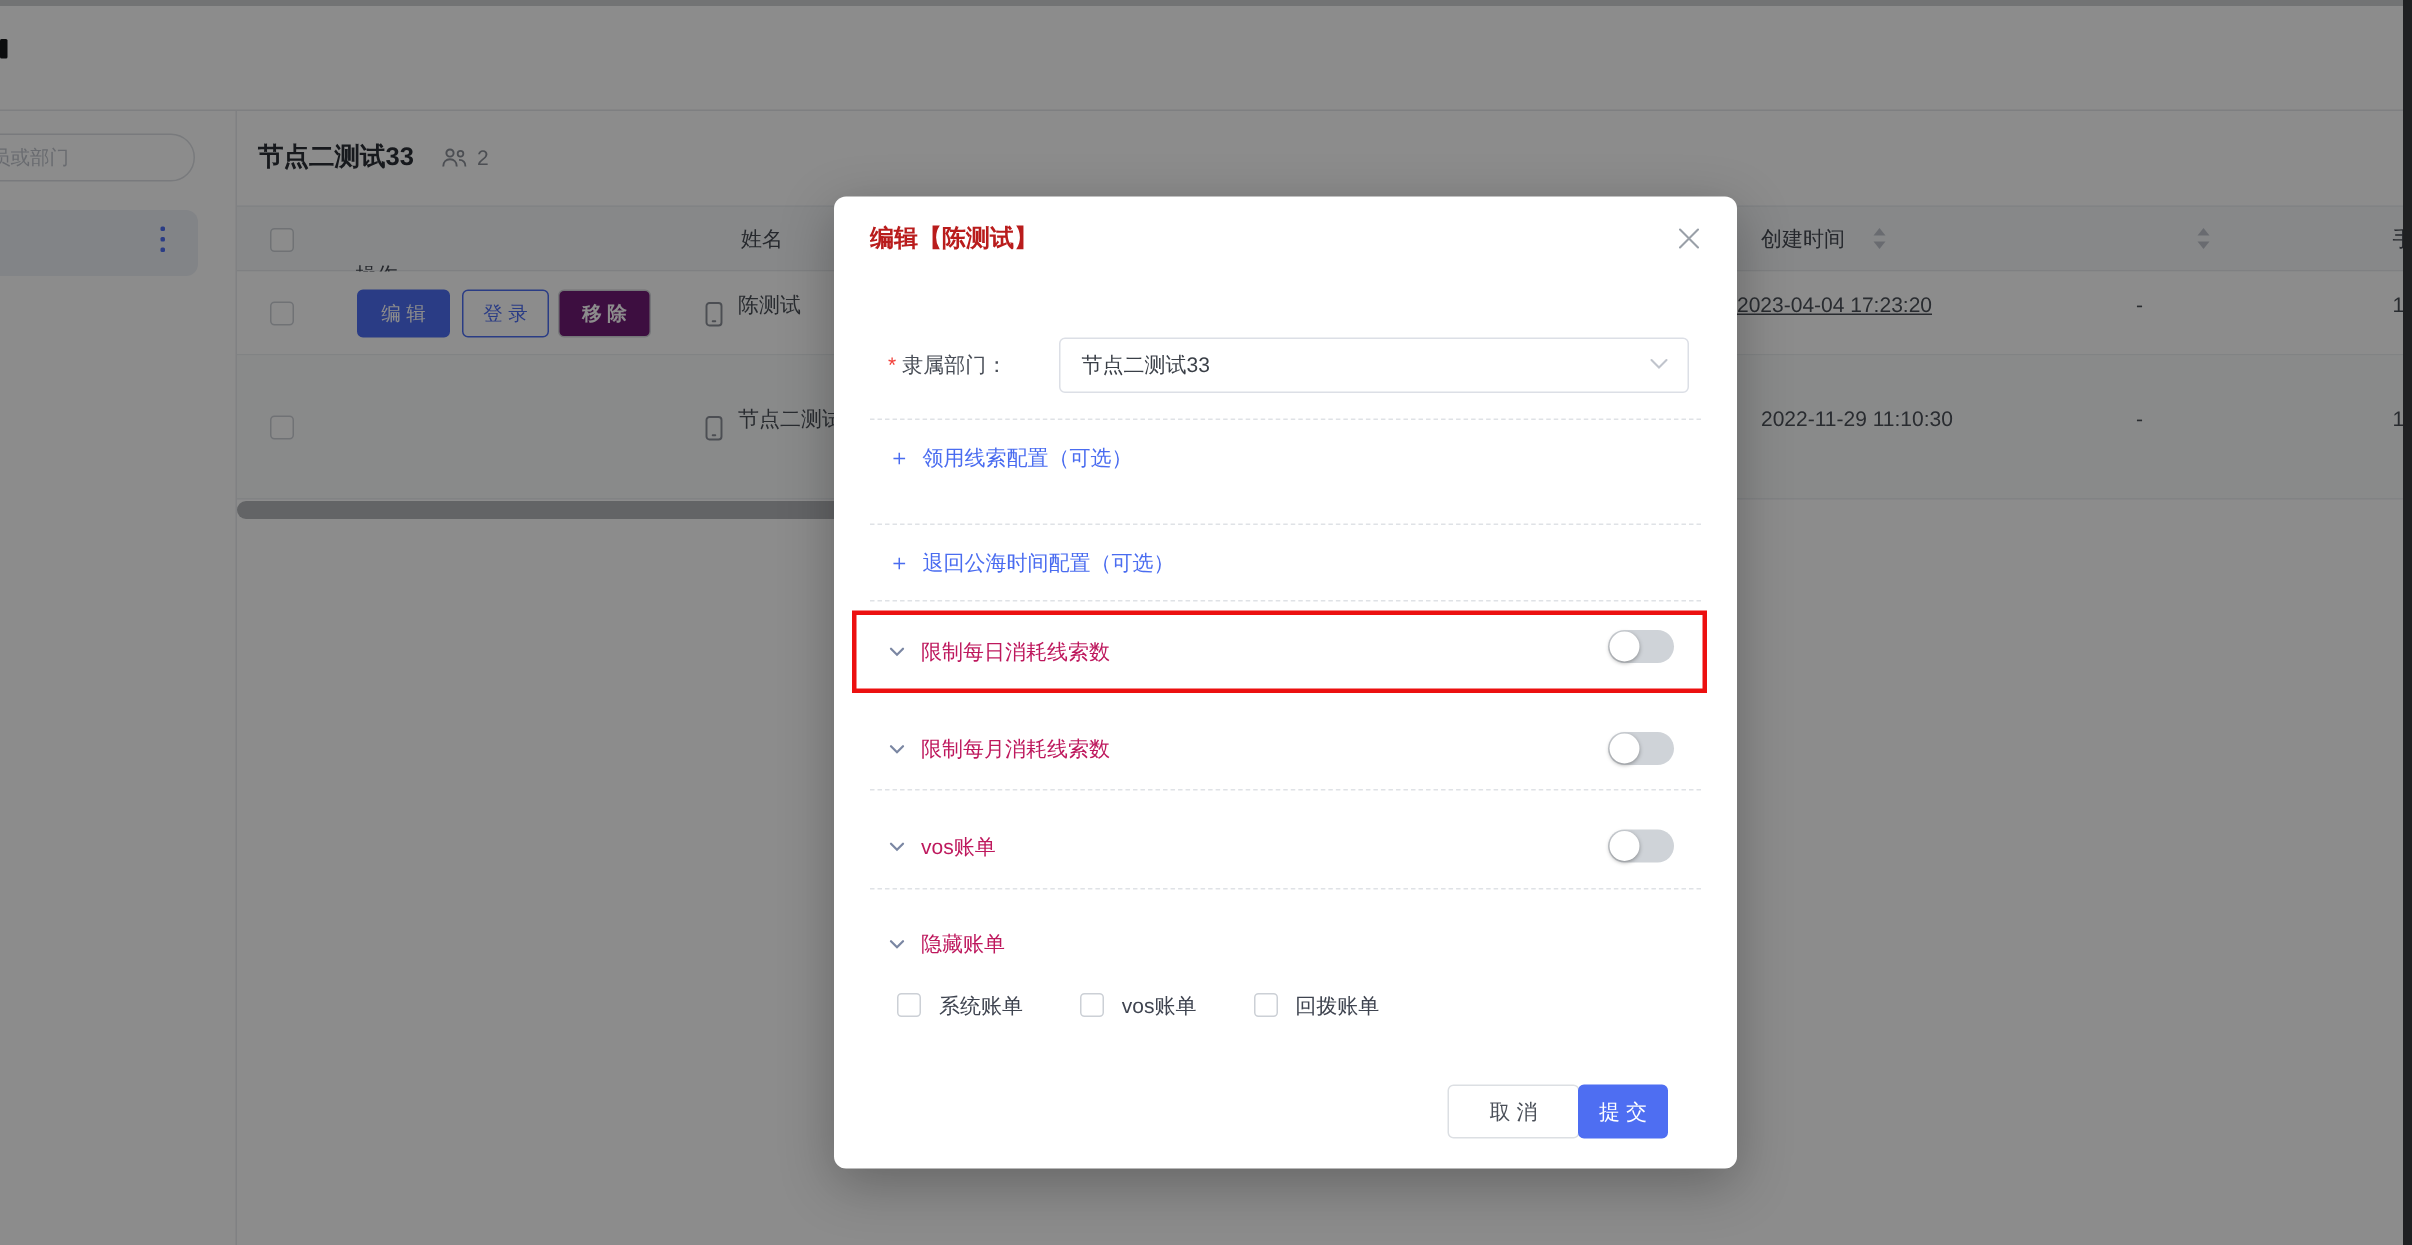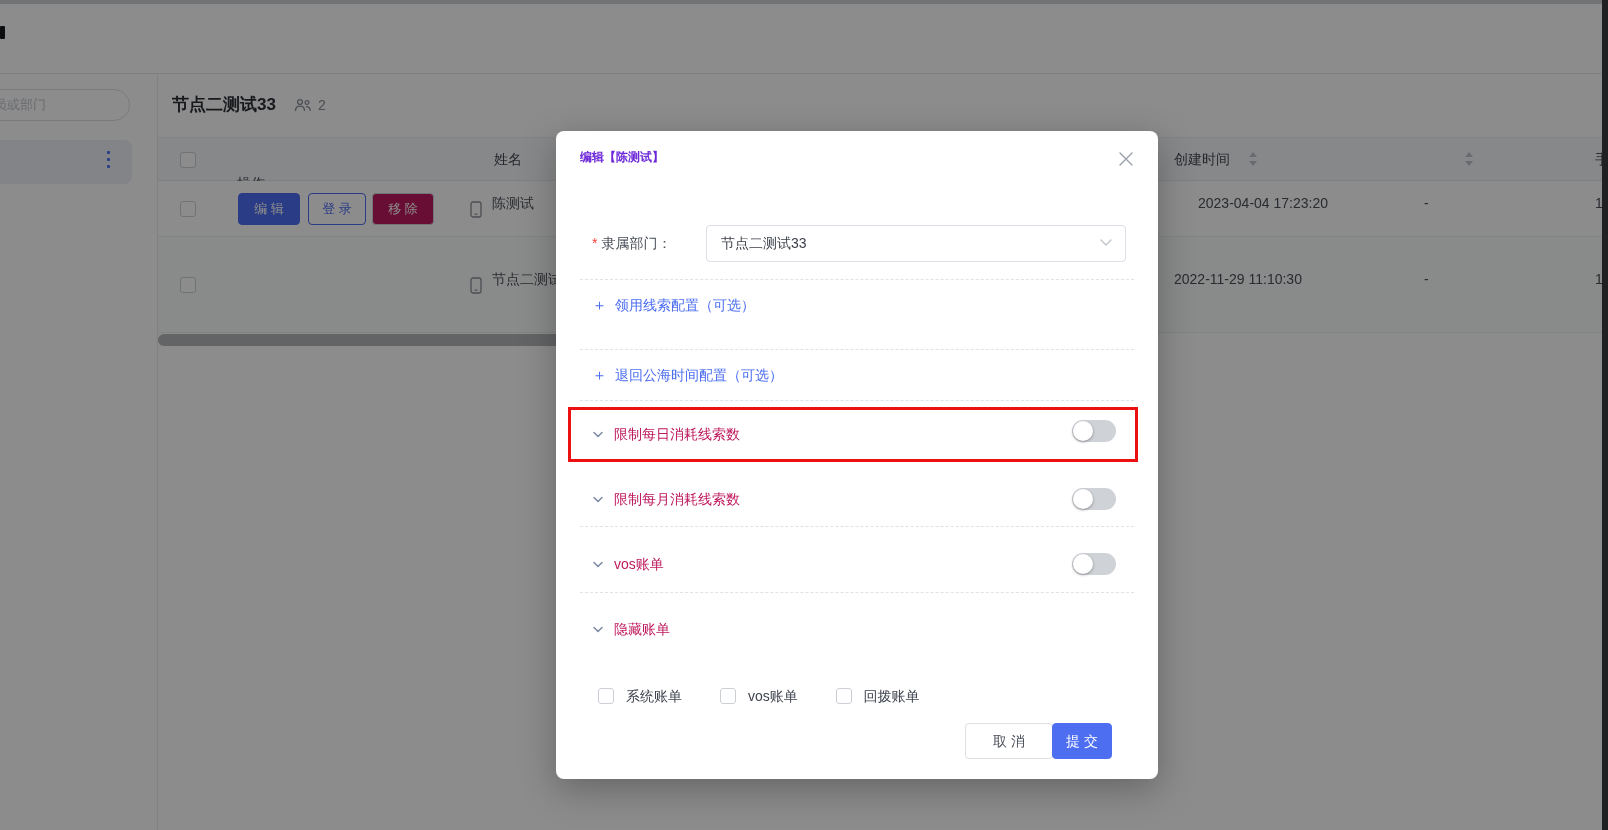--- a/index.html
+++ b/index.html
@@ -43,32 +43,32 @@
   .cbx { position:absolute; width:16px; height:16px; background:#fff; border:1px solid #ccd0d6; border-radius:3px; }
   .sort-caret { position:absolute; width:10px; height:16px; }
   .sort-caret b { position:absolute; left:1px; width:0; height:0; border-left:4px solid transparent; border-right:4px solid transparent; }
   .sort-caret .up   { top:1px;  border-bottom:5px solid #c0c4cc; }
   .sort-caret .down { bottom:1px; border-top:5px solid #c0c4cc; }
 
   .btn { position:absolute; height:32px; border-radius:4px; font-size:13px; text-align:center;
     line-height:30px; white-space:nowrap; cursor:pointer; }
   .btn-primary-sm { background:#4e6ef2; border:1px solid #4e6ef2; color:#fff; }
   .btn-outline-sm { background:#fff; border:1px solid #4e6ef2; color:#4e6ef2; }
-  .btn-disabled-sm{ background:#be185d; border:1px solid #d3d6da; color:#ffffff; }
+  .btn-disabled-sm{ background:#701a75; border:1px solid #d3d6da; color:#ffffff;font-weight:bold; }
 
   .scroll-thumb { left:158px; top:334px; width:950px; height:12px; border-radius:6px; background:#b4b7bb; }
 
   
   .overlay { left:0; top:0; width:100%; height:100%; background:rgba(0,0,0,0.45); z-index:10; }
 
   
   .modal { left:556px; top:131px; width:602px; height:648px; background:#fff; border-radius:8px;
     z-index:20; box-shadow:0 10px 36px rgba(0,0,0,0.28); }
   .modal * { position:absolute; }
-  .m-title { left:24px; top:18px; font-size:12px; font-weight:600; color:#6d28d9; white-space:nowrap; }
+  .m-title { left:24px; top:18px; font-size:16px; font-weight:600; color:#b91c1c; white-space:nowrap; }
   .m-close { right:24px; top:20px; width:16px; height:16px; cursor:pointer; }
 
   .m-label { left:36px; top:94px; height:37px; line-height:37px; color:#4a4f58; white-space:nowrap; }
   .req { color:#f2403a; margin-right:4px; position:static; }
   .m-select { left:150px; top:94px; width:420px; height:37px; border:1px solid #dcdfe6; border-radius:4px; background:#fff; cursor:pointer; }
   .m-select .val { left:14px; top:0; line-height:35px; color:#3a3f47; white-space:nowrap; }
   .m-select .chev { right:12px; top:12px; }
 
   .dashed { left:24px; right:24px; height:0; border-top:1px dashed #dfe2e6; }
   .d1 { top:148px; } .d2 { top:218px; } .d3 { top:269px; } .d4 { top:395px; } .d5 { top:461px; }
@@ -82,21 +82,21 @@
   .s1 { top:291px; } .s2 { top:356px; } .s3 { top:421px; } .s4 { top:486px; }
 
   .toggle { width:44px; height:22px; border-radius:11px; background:#cfd3d8; cursor:pointer; }
   .toggle .knob { left:1px; top:1px; width:20px; height:20px; background:#fff; border-radius:50%;
     box-shadow:0 1px 3px rgba(0,0,0,0.35); }
   .t1 { left:516px; top:289px; } .t2 { left:516px; top:357px; } .t3 { left:516px; top:422px; }
 
   .highlight-box { left:12px; top:276px; width:570px; height:55px; border:3px solid #ec1010; pointer-events:none; z-index:5; }
 
   .cb-row { left:42px; top:531px; height:20px; white-space:nowrap; position:absolute; }
-  .cb-item { position:static; display:inline-block; margin-right:34px; cursor:pointer;margin-top:26px; }
+  .cb-item { position:static; display:inline-block; margin-right:34px; cursor:pointer; }
   .cb-item .box { position:static; display:inline-block; width:16px; height:16px; background:#fff;
     border:1px solid #ccd0d6; border-radius:3px; vertical-align:-3px; margin-right:12px; }
   .cb-item .lbl { position:static; color:#3f4450; }
 
   .m-btn { top:592px; height:36px; border-radius:4px; text-align:center; line-height:34px; cursor:pointer; white-space:nowrap; }
   .btn-cancel { left:409px; width:88px; background:#fff; border:1px solid #dcdfe3; color:#4a4f58; }
   .btn-submit { left:496px; width:60px; background:#4e6ef2; border:1px solid #4e6ef2; color:#fff; }
 </style>
 </head>
 <body>
@@ -147,21 +147,21 @@
 <div class="abs trow row-1">
   <span class="cbx" style="left:22px;top:20px;"></span>
   <span class="btn btn-primary-sm" style="left:80px;top:12px;width:62px;">编 辑</span>
   <span class="btn btn-outline-sm" style="left:150px;top:12px;width:58px;">登 录</span>
   <span class="btn btn-disabled-sm" style="left:214px;top:12px;width:62px;">移 除</span>
   <svg class="cell" style="left:312px;top:20px;" width="12" height="17" viewBox="0 0 12 17">
     <rect x="1" y="1" width="10" height="15" rx="2" fill="none" stroke="#8a8f97" stroke-width="1.3"></rect>
     <rect x="4.5" y="12.5" width="3" height="1.3" rx="0.6" fill="#8a8f97"></rect>
   </svg>
   <span class="cell" style="left:334px;top:14px;">陈测试</span>
-  <span class="cell" style="left:1040px;top:14px;">2023-04-04 17:23:20</span>
+  <span class="cell" style="left:1000px;top:14px;text-decoration:underline;">2023-04-04 17:23:20</span>
   <span class="cell" style="left:1266px;top:14px;">-</span>
   <span class="cell" style="left:1437px;top:14px;">1</span>
 </div>
 
 <div class="abs trow row-2">
   <span class="cbx" style="left:22px;top:40px;"></span>
   <svg class="cell" style="left:312px;top:40px;" width="12" height="17" viewBox="0 0 12 17">
     <rect x="1" y="1" width="10" height="15" rx="2" fill="none" stroke="#8a8f97" stroke-width="1.3"></rect>
     <rect x="4.5" y="12.5" width="3" height="1.3" rx="0.6" fill="#8a8f97"></rect>
   </svg>

